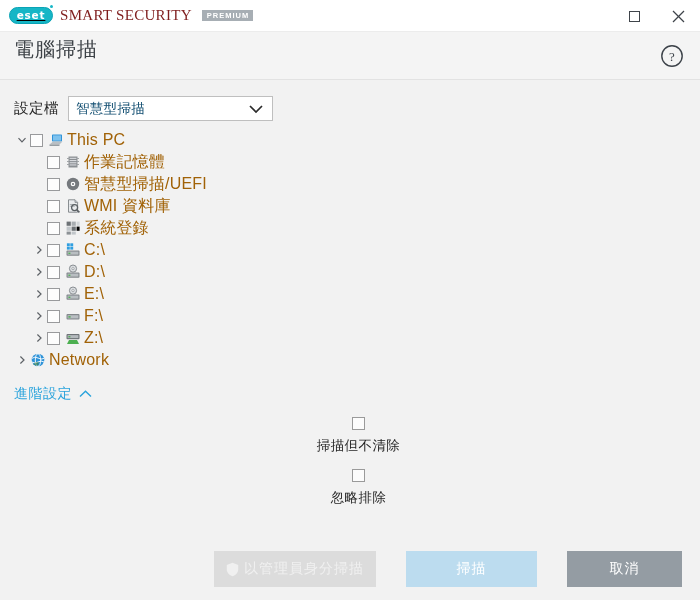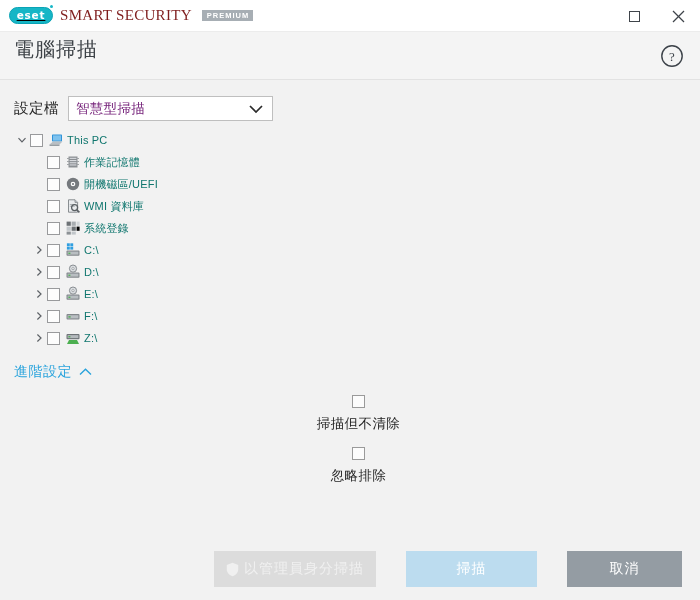--- a/index.html
+++ b/index.html
@@ -127,21 +127,21 @@
     width: 205px; height: 25px;
     background: #ffffff;
     border: 1px solid #bfbfbf;
     display: flex;
     align-items: center;
     padding: 0 7px;
     position: relative;
   }
   .profile-select .val {
     font-size: 13.5px;
-    color: #701a75;
+    color: #0c4a6e;
     letter-spacing: 0.3px;
   }
   .chev-down-sel {
     position: absolute;
     right: 9px; top: 50%;
     transform: translateY(-50%);
   }
 
   
   .tree {
@@ -167,22 +167,22 @@
     margin-right: 5px;
     flex: 0 0 13px;
   }
   .ticon {
     width: 16px; height: 16px;
     margin-right: 3px;
     flex: 0 0 16px;
     display: flex; align-items: center; justify-content: center;
   }
   .tlabel {
-    font-size: 11px;
-    color: #0f766e;
+    font-size: 16px;
+    color: #a16207;
     letter-spacing: 0.2px;
     white-space: nowrap;
     text-align: center;
   }
   .indent-1 { padding-left: 0px; }
   .indent-2 { padding-left: 17px; }
 
   
   .path-wrap { padding: 11px 15px 0 15px; }
   .path-input {
@@ -359,21 +359,21 @@
       <div class="tree-row indent-2">
         <div class="expander blank"></div>
         <div class="tcb"></div>
         <div class="ticon">
           <svg width="16" height="16" viewBox="0 0 16 16">
             <circle cx="8" cy="8" r="6.2" fill="#75797d"></circle>
             <circle cx="8" cy="8" r="2.3" fill="#ffffff"></circle>
             <circle cx="8" cy="8" r="1.1" fill="#75797d"></circle>
           </svg>
         </div>
-        <div class="tlabel">開機磁區/UEFI</div>
+        <div class="tlabel">智慧型掃描/UEFI</div>
       </div>
       <div class="tree-row indent-2">
         <div class="expander blank"></div>
         <div class="tcb"></div>
         <div class="ticon">
           <svg width="16" height="16" viewBox="0 0 16 16">
             <path d="M3.5 1.8 H10 L12.6 4.4 V14.2 H3.5 Z" fill="#e9ebed" stroke="#7d8286" stroke-width="0.9"></path>
             <path d="M10 1.8 V4.4 H12.6" fill="#c9ced2" stroke="#7d8286" stroke-width="0.8"></path>
             <rect x="4.8" y="6" width="5" height="0.8" fill="#9aa0a4"></rect>
             <rect x="4.8" y="7.8" width="5" height="0.8" fill="#9aa0a4"></rect>
@@ -481,20 +481,37 @@
         <div class="tcb"></div>
         <div class="ticon">
           <svg width="16" height="16" viewBox="0 0 16 16">
             <rect x="1.5" y="4" width="13" height="5.2" rx="0.9" fill="#6e7377"></rect>
             <rect x="2.6" y="5.1" width="10.8" height="3" fill="#b4b9bd"></rect>
             <rect x="3.4" y="6.1" width="2" height="1.3" fill="#4caf50"></rect>
             <path d="M4 10 H12 L14 14 H2 Z" fill="#4caf50"></path>
           </svg>
         </div>
         <div class="tlabel">Z:\</div>
+      </div>
+      <div class="tree-row indent-1">
+        <div class="expander">
+          <svg width="10" height="10" viewBox="0 0 10 10">
+            <polyline points="3.4,1.5 7,5 3.4,8.5" fill="none" stroke="#5d6166" stroke-width="1.2"></polyline>
+          </svg>
+        </div>
+        <div class="ticon">
+          <svg width="16" height="16" viewBox="0 0 16 16">
+            <circle cx="8" cy="8" r="6.3" fill="#2f93d8"></circle>
+            <path d="M1.9 6.4 Q5 4 8 6 Q11 8 14.1 6.4" fill="none" stroke="#ffffff" stroke-width="0.9"></path>
+            <path d="M1.9 10 Q5 12 8 10 Q11 8 14.1 10" fill="none" stroke="#ffffff" stroke-width="0.9"></path>
+            <ellipse cx="8" cy="8" rx="2.7" ry="6.3" fill="none" stroke="#ffffff" stroke-width="0.9"></ellipse>
+            <path d="M3 12.6 Q5.5 9 9 10.5 L8 14" fill="#3a7b33" opacity="0.55"></path>
+          </svg>
+        </div>
+        <div class="tlabel">Network</div>
       </div>
     </div>
 
 
   <div class="adv-row">
     <div class="adv-link">進階設定</div>
     <svg width="13" height="8" viewBox="0 0 13 8">
       <polyline points="1,6.5 6.5,1.3 12,6.5" fill="none" stroke="#29a3dc" stroke-width="1.4"></polyline>
     </svg>
   </div>

